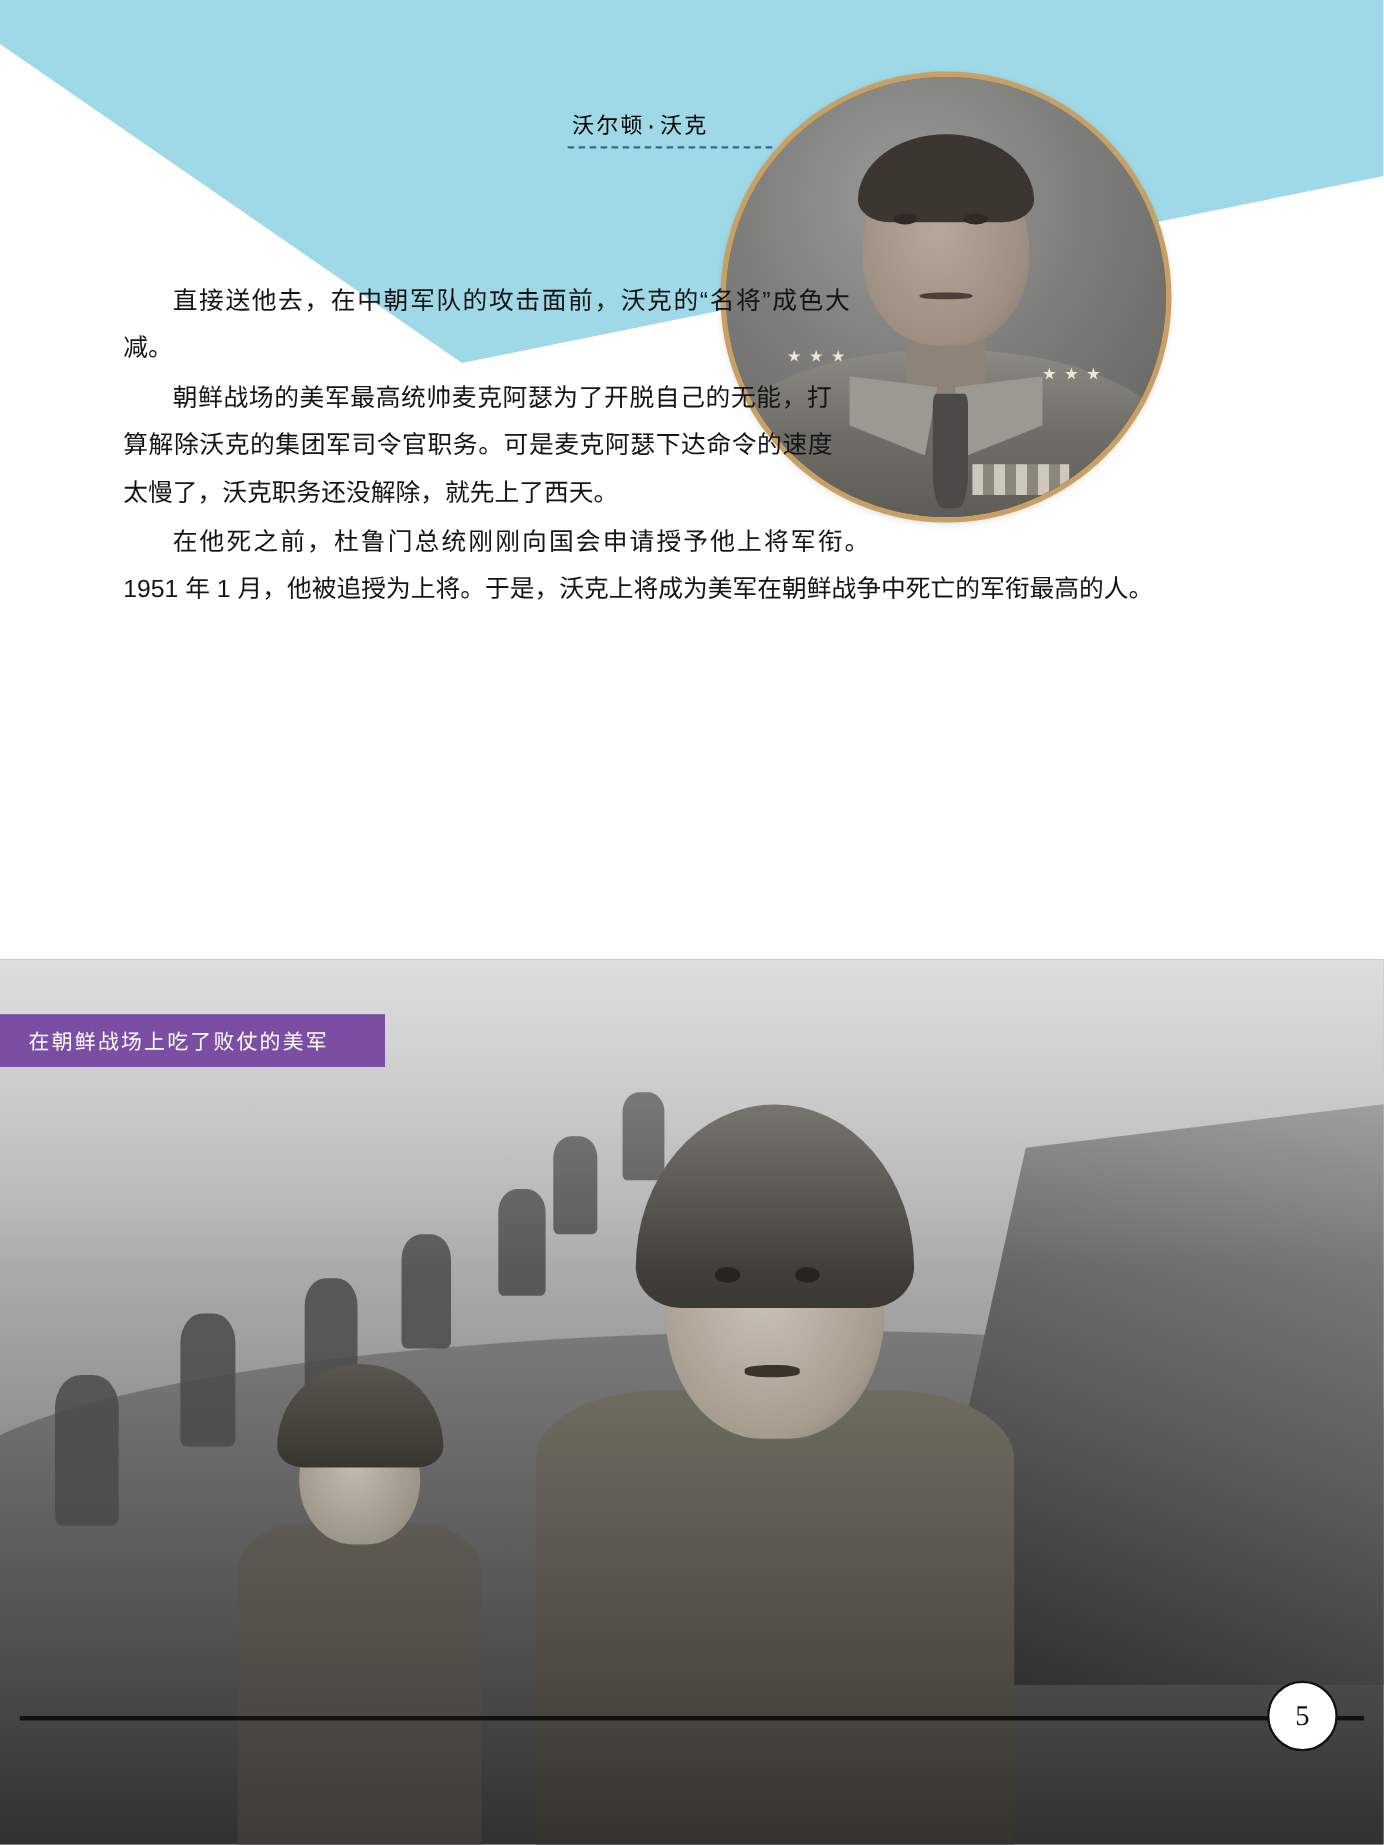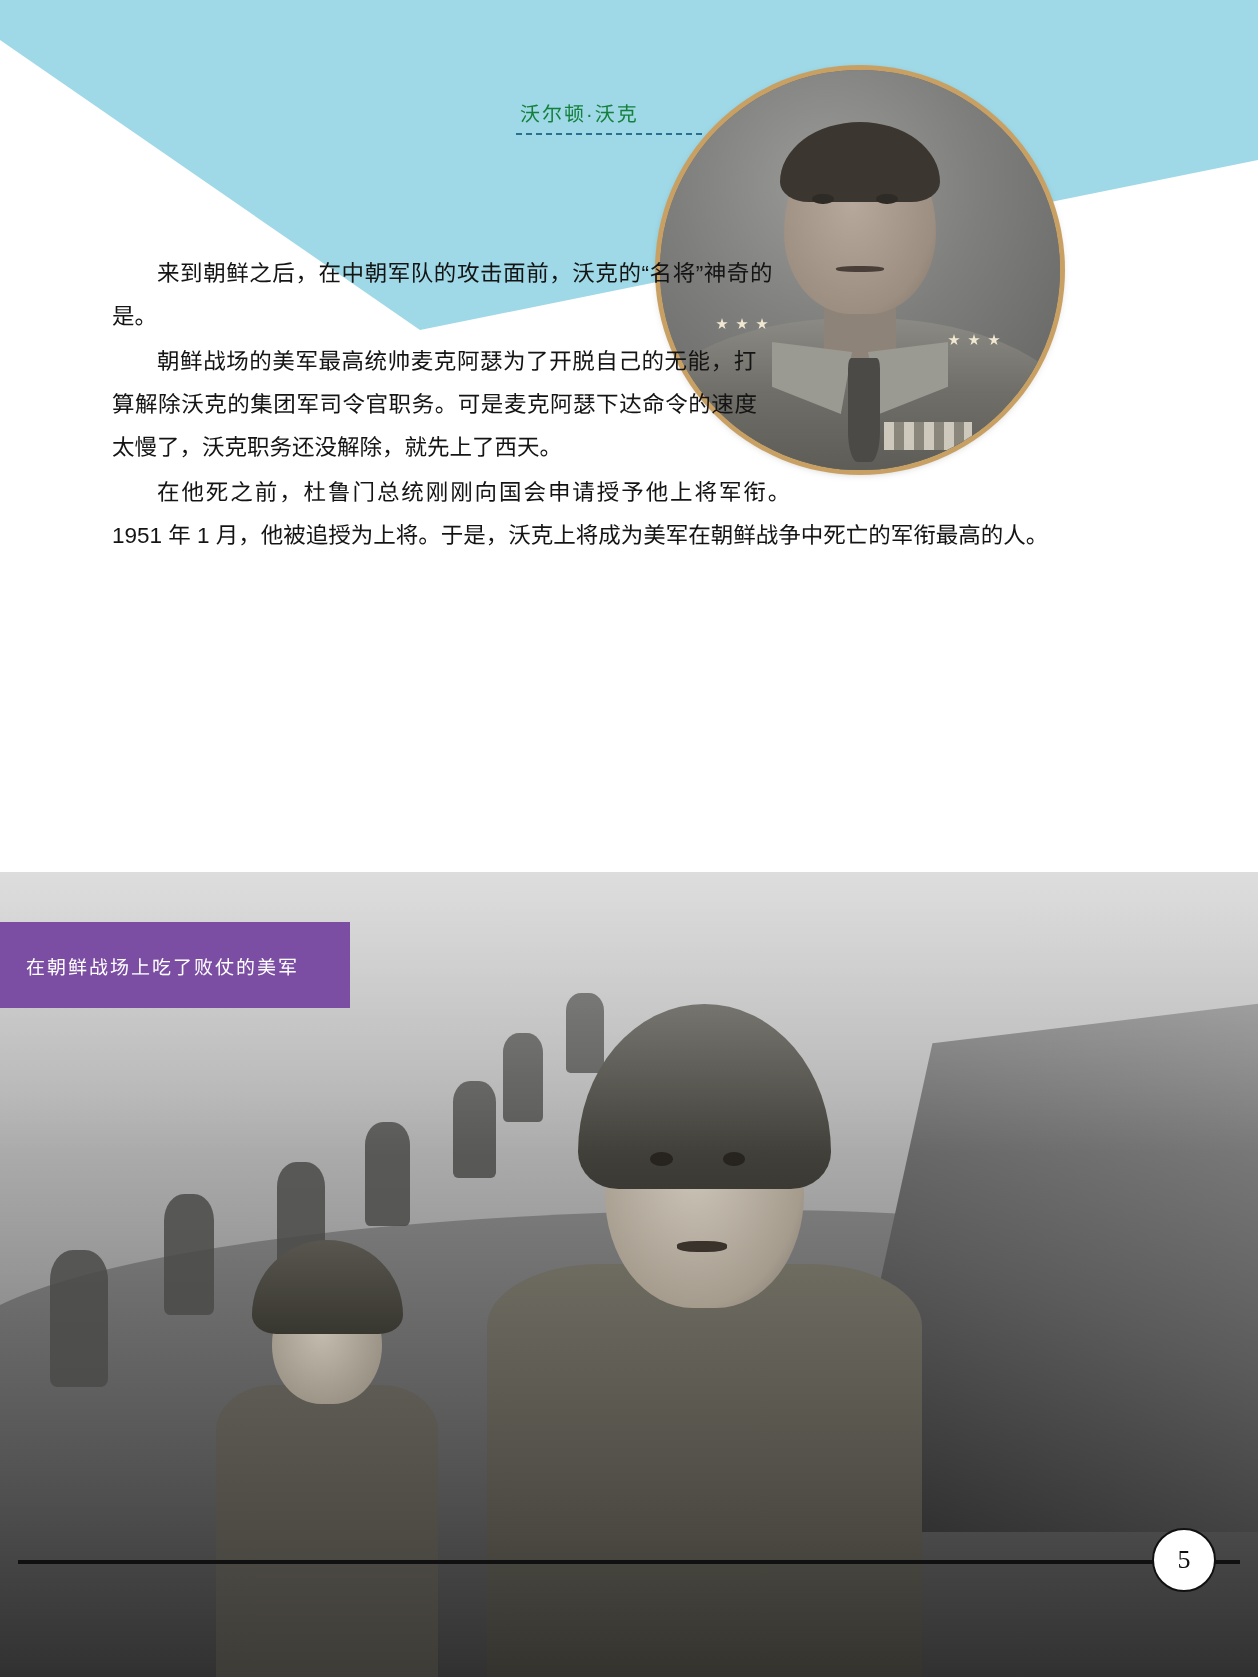--- a/index.html
+++ b/index.html
@@ -144,22 +144,22 @@
     opacity: .9;
   }
 
   
   .portrait-caption {
     position: absolute;
     left: 520px;
     top: 98px;
     font-size: 20px;
     letter-spacing: 2px;
-    color: #15803d;
-    font-family: Liberation Sans, sans-serif;
+    color: #000000;
+    font-family: Liberation Mono, monospace;
     white-space: nowrap;
   }
   .caption-rule {
     position: absolute;
     left: 516px;
     top: 133px;
     width: 186px;
     height: 0;
     border-top: 2px dashed #2b6f8f;
   }
@@ -186,21 +186,21 @@
     height: 232px;
     shape-outside: circle(50%);
   }
 
   
   .purple-box {
     position: absolute;
     left: 0;
     top: 922px;
     width: 350px;
-    height: 86px;
+    height: 48px;
     background: #7b4ea3;
     display: flex;
     align-items: center;
   }
   .purple-box span {
     color: #ffffff;
     font-size: 19px;
     letter-spacing: 2px;
     padding-left: 26px;
     font-family: "Liberation Serif", "DejaVu Serif", serif;
@@ -393,21 +393,21 @@
     <div class="ph-star" style="left:77%;top:66%"></div>
     <div class="ph-star" style="left:82%;top:66%"></div>
     <div class="ph-ribbons"></div>
   </div>
 
   <div class="portrait-caption">沃尔顿·沃克</div>
   <div class="caption-rule"></div>
 
   <div class="article">
     <div class="wrap-spacer"></div>
-    <p>来到朝鲜之后，在中朝军队的攻击面前，沃克的“名将”神奇的是。</p>
+    <p>直接送他去，在中朝军队的攻击面前，沃克的“名将”成色大减。</p>
     <p>朝鲜战场的美军最高统帅麦克阿瑟为了开脱自己的无能，打算解除沃克的集团军司令官职务。可是麦克阿瑟下达命令的速度太慢了，沃克职务还没解除，就先上了西天。</p>
     <p>在他死之前，杜鲁门总统刚刚向国会申请授予他上将军衔。1951 年 1 月，他被追授为上将。于是，沃克上将成为美军在朝鲜战争中死亡的军衔最高的人。</p>
   </div>
 
   <div class="photo">
     <div class="sky"></div>
     <div class="ridge"></div>
     <div class="rock-right"></div>
 
     <div class="figure-far" style="left:40%;top:20%;width:3.2%;height:11%"></div>

